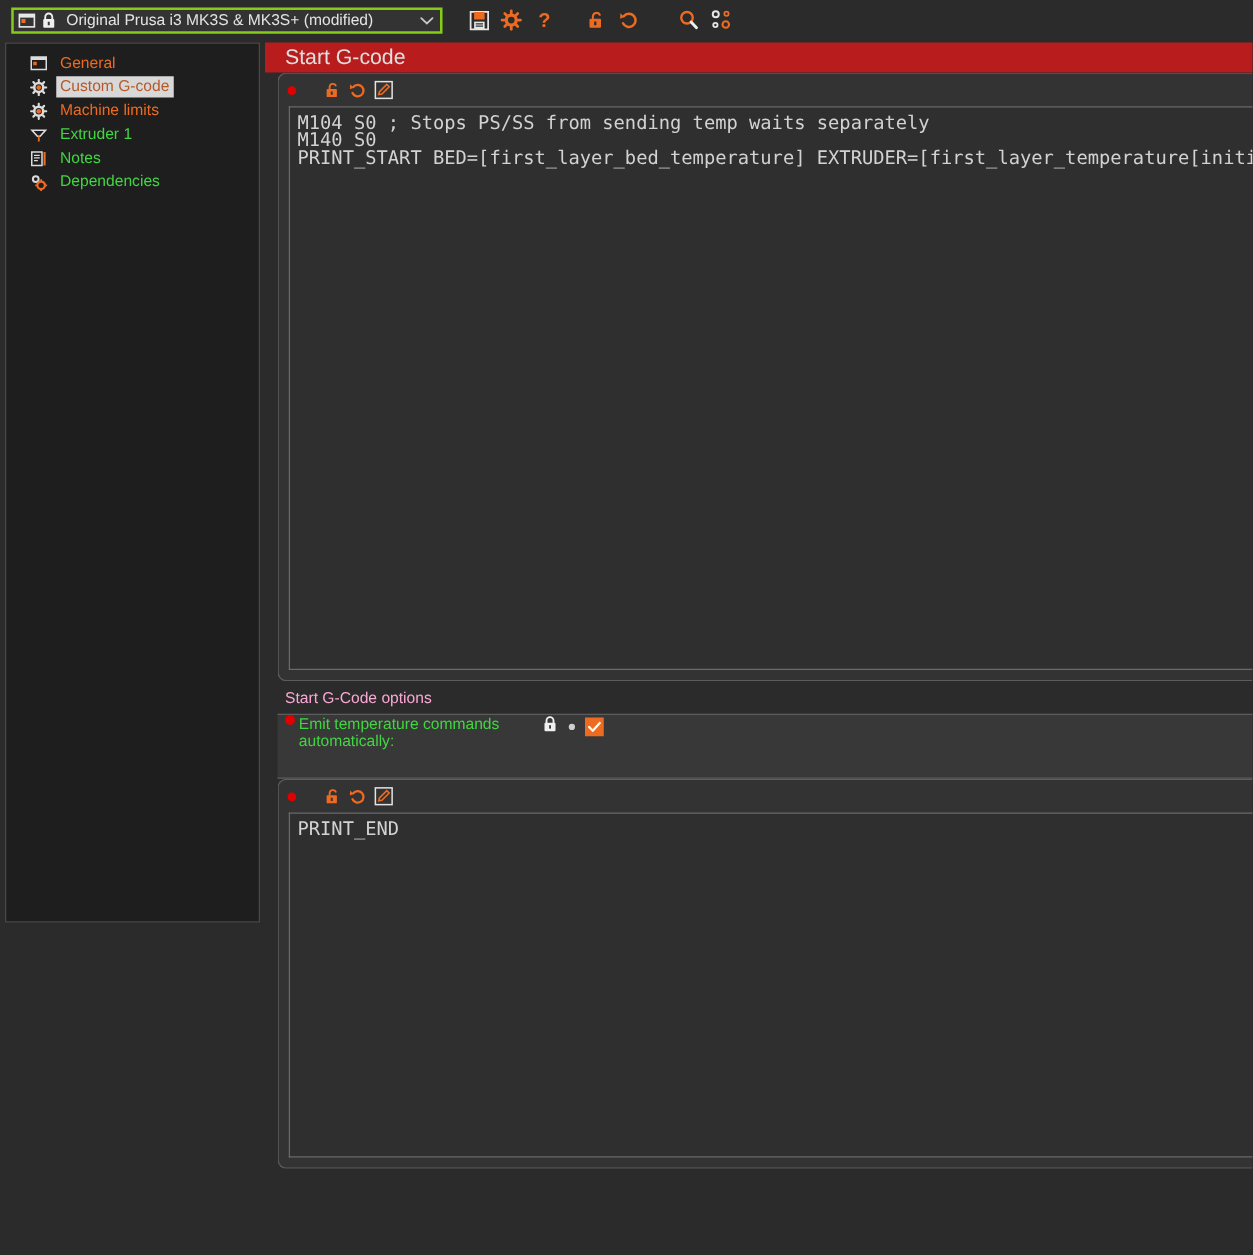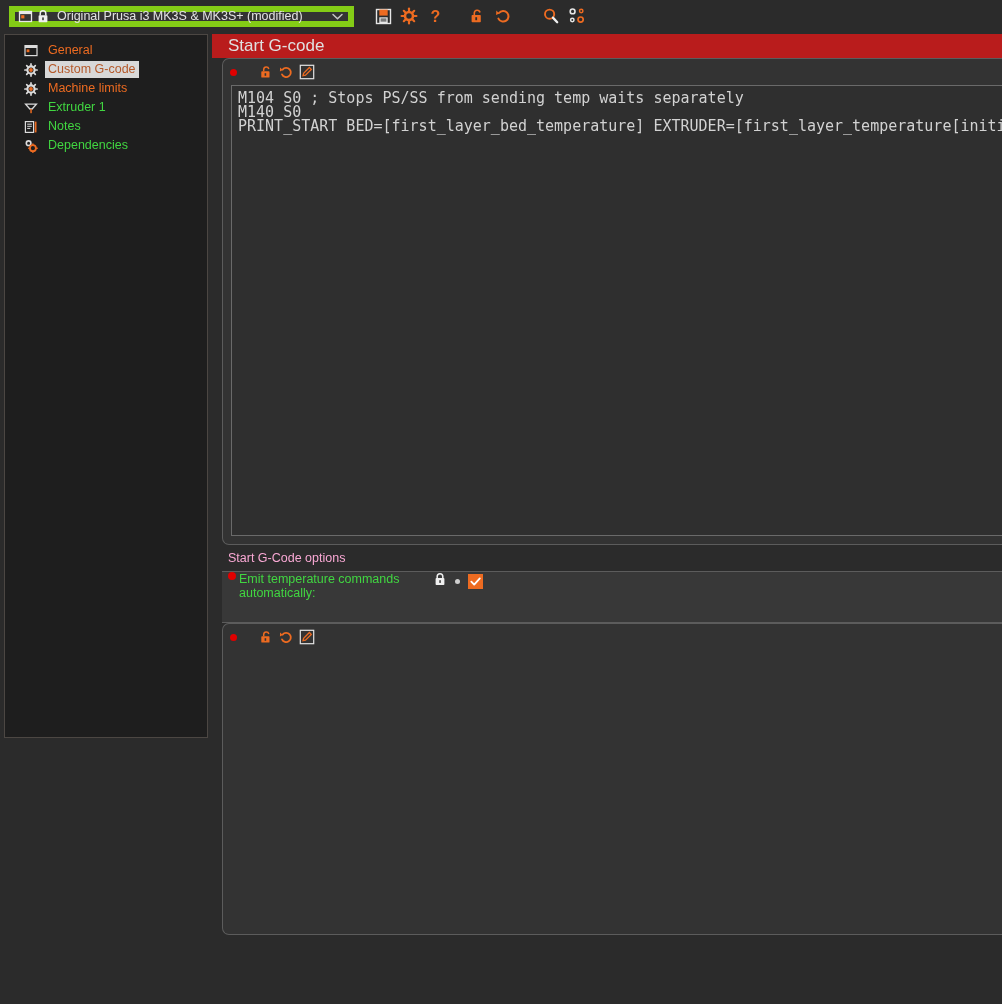--- a/index.html
+++ b/index.html
@@ -24,21 +24,21 @@
     width: 1002px; height: 32px;
     background: #2b2b2b;
     display: flex;
     align-items: center;
   }
   #preset-combo {
     margin-left: 9px;
     width: 345px;
     height: 21px;
     background: #333333;
-    border: 6px solid #84cc16;
+    border: 2px solid #84cc16;
     display: flex;
     align-items: center;
     box-sizing: border-box;
   }
   .combo-ico { flex: 0 0 auto; display: flex; align-items: center; margin-left: 3px; }
   #preset-text {
     flex: 1 1 auto;
     margin-left: 7px;
     font-size: 12.5px;
     color: #e3e3e3;
@@ -470,15 +470,16 @@
           <path d="M1.1 2.4 L3.9 5.1 L0.9 6.4 Z" fill="#ED6B21"></path>
         </svg>
       </span>
       <span class="ctl-ico">
         <svg width="16" height="16" viewBox="0 0 16 16">
           <rect x="1.3" y="1.3" width="13.4" height="13.4" fill="none" stroke="#e3e3e3" stroke-width="1.2"></rect>
           <path d="M4.0 11.6 L4.6 9.3 L10.4 3.5 L12.3 5.4 L6.5 11.2 Z" fill="none" stroke="#ED6B21" stroke-width="1.3"></path>
         </svg>
       </span>
     </div>
+    <div class="code-area" id="end-code">PRINT_END</div>
   </div>
 
 </div>
 
 </body></html>

